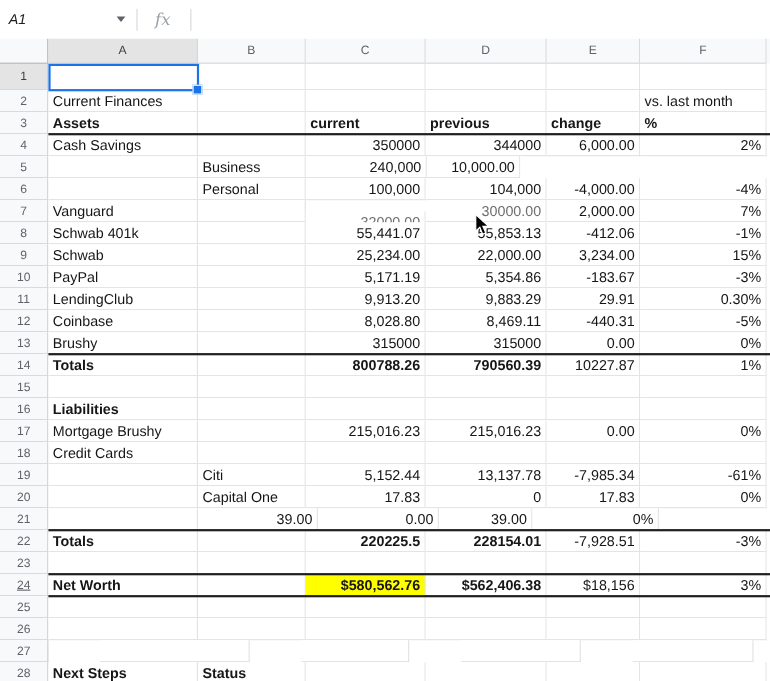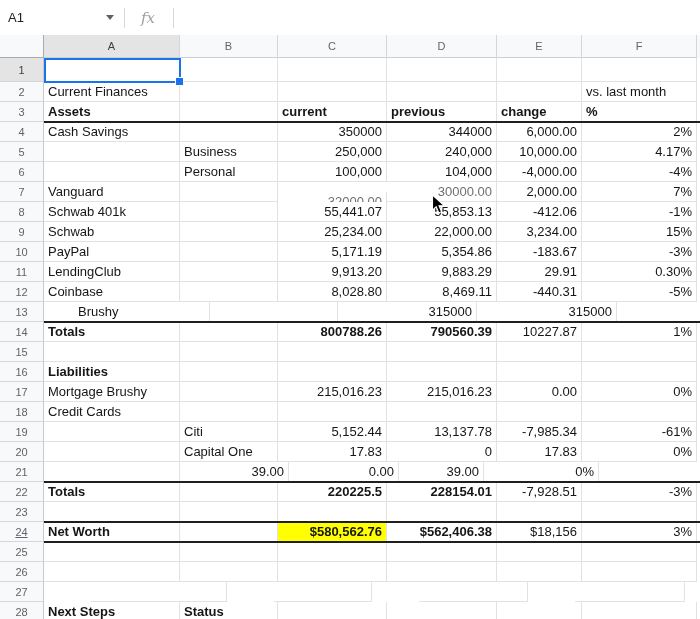--- a/index.html
+++ b/index.html
@@ -10,21 +10,21 @@
     --hdr-text:#5f6368;
     --dark-line:#1f1f1f;
     --sel-blue:#1a73e8;
   }
   html,body{margin:0;padding:0;}
   body{font-family:"Liberation Sans",sans-serif;background:#fff;}
   #page{position:relative;width:700px;height:619px;overflow:hidden;background:#fff;}
 
   
   #chrome{height:35px;display:flex;align-items:center;background:#fff;}
-  #name-box{width:106px;display:flex;align-items:center;justify-content:space-between;padding:0 10px 0 8px;cursor:default;}
+  #name-box{width:106px;display:flex;align-items:center;justify-content:space-between;padding:0 10px 0 8px;cursor:default;font-style:italic;}
   #name-box .nb-text{font-size:13px;color:#202124;}
   .tri-down{width:0;height:0;border-left:4px solid transparent;border-right:4px solid transparent;border-top:5px solid #5f6368;}
   .vdiv{width:1px;height:20px;background:#d8d8d8;}
   #fx-label{margin:0 18px 0 16px;font-family:"DejaVu Serif",serif;font-style:italic;font-size:15px;color:#9aa0a6;}
   #formula-input{flex:1;height:100%;}
 
   
   #grid-area{position:relative;width:700px;height:584px;overflow:hidden;}
   .grid-row{display:flex;}
   .col-hdr,.corner,.row-hdr,.cell,.filler{box-sizing:border-box;flex:0 0 auto;}
@@ -123,24 +123,22 @@
           <div class="cell r" style="width: 109px; height: 20px;">350000</div>
           <div class="cell r" style="width: 110px; height: 20px;">344000</div>
           <div class="cell r" style="width: 85px; height: 20px;">6,000.00</div>
           <div class="cell r" style="width: 115px; height: 20px;">2%</div>
           <div class="filler" style="width: 3px;"></div>
         </div>
         <div class="grid-row" style="height: 20px;">
           <div class="row-hdr" style="height: 20px;">5</div>
           <div class="cell" style="width: 136px; height: 20px;"></div>
           <div class="cell" style="width: 98px; height: 20px;">Business</div>
-          <div class="cell r" style="width: 109px; height: 20px;">250,000</div>
           <div class="cell r" style="width: 110px; height: 20px;">240,000</div>
           <div class="cell r" style="width: 85px; height: 20px;">10,000.00</div>
-          <div class="cell r" style="width: 115px; height: 20px;">4.17%</div>
           <div class="filler" style="width: 3px;"></div>
         </div>
         <div class="grid-row" style="height: 20px;">
           <div class="row-hdr" style="height: 20px;">6</div>
           <div class="cell" style="width: 136px; height: 20px;"></div>
           <div class="cell" style="width: 98px; height: 20px;">Personal</div>
           <div class="cell r" style="width: 109px; height: 20px;">100,000</div>
           <div class="cell r" style="width: 110px; height: 20px;">104,000</div>
           <div class="cell r" style="width: 85px; height: 20px;">-4,000.00</div>
           <div class="cell r" style="width: 115px; height: 20px;">-4%</div>
@@ -199,21 +197,21 @@
         <div class="grid-row" style="height: 20px;">
           <div class="row-hdr" style="height: 20px;">12</div>
           <div class="cell" style="width: 136px; height: 20px;">Coinbase</div>
           <div class="cell" style="width: 98px; height: 20px;"></div>
           <div class="cell r" style="width: 109px; height: 20px;">8,028.80</div>
           <div class="cell r" style="width: 110px; height: 20px;">8,469.11</div>
           <div class="cell r" style="width: 85px; height: 20px;">-440.31</div>
           <div class="cell r" style="width: 115px; height: 20px;">-5%</div>
           <div class="filler" style="width: 3px;"></div>
         </div>
-        <div class="grid-row" style="height: 20px; gap: 30px;">
+        <div class="grid-row" style="height: 20px;">
           <div class="row-hdr" style="height: 20px;">13</div>
           <div class="cell" style="width: 136px; height: 20px;">Brushy</div>
           <div class="cell" style="width: 98px; height: 20px;"></div>
           <div class="cell r" style="width: 109px; height: 20px;">315000</div>
           <div class="cell r" style="width: 110px; height: 20px;">315000</div>
           <div class="cell r" style="width: 85px; height: 20px;">0.00</div>
           <div class="cell r" style="width: 115px; height: 20px;">0%</div>
           <div class="filler" style="width: 3px;"></div>
         </div>
         <div class="grid-row" style="height: 20px;">

